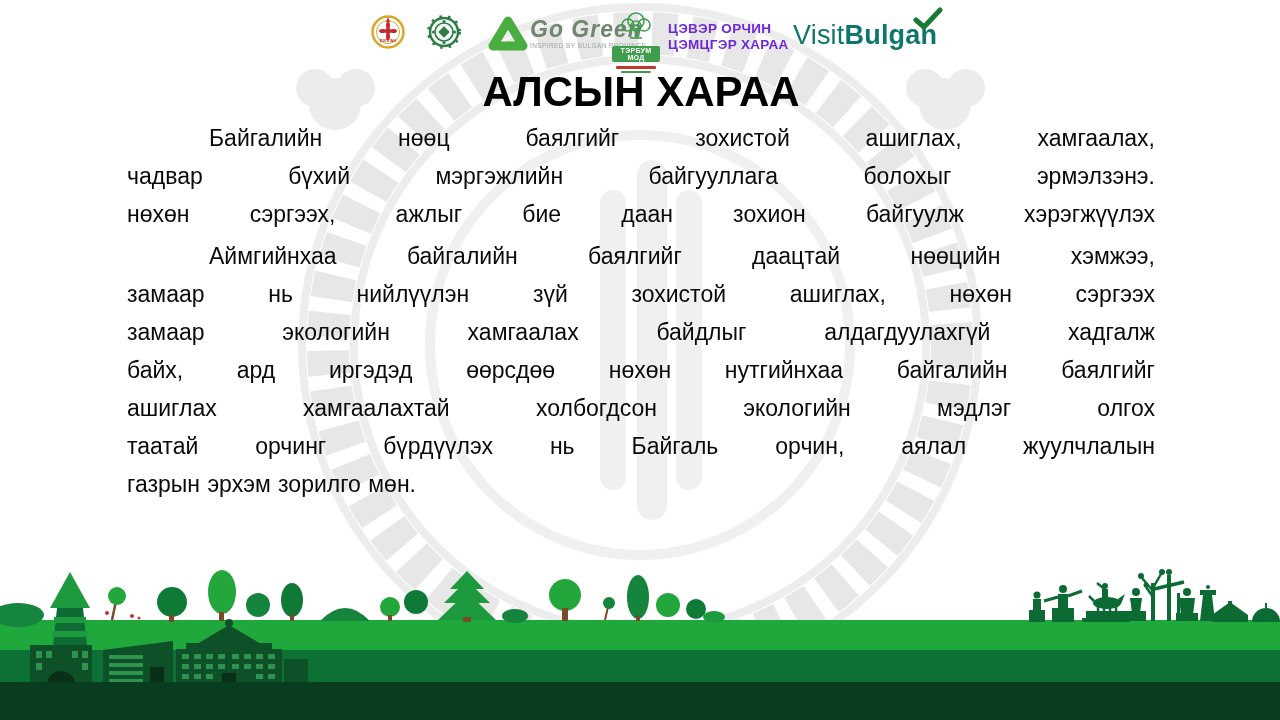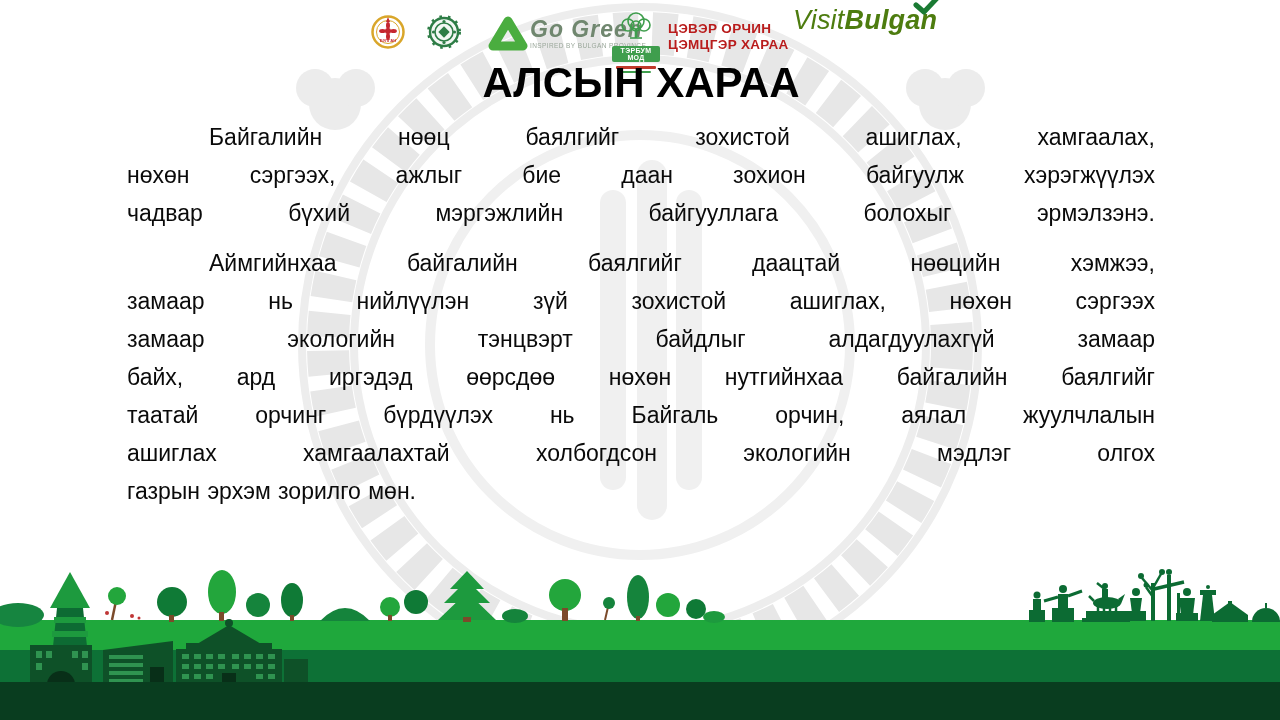--- a/index.html
+++ b/index.html
@@ -11,31 +11,31 @@
   .logo-strip{position:absolute;top:0;left:0;width:100%;height:70px;z-index:2;}
   .logo{position:absolute;}
   .gg-text{position:absolute;left:530px;top:17px;}
   .gg-title{font-size:23px;font-weight:700;font-style:italic;color:#70876f;letter-spacing:1px;line-height:24px;}
   .gg-sub{font-size:6.5px;color:#9aa79a;letter-spacing:.4px;margin-top:1px;}
   .tm-box{position:absolute;left:612px;top:11px;width:48px;text-align:center;}
   .tm-title{font-size:7px;font-weight:700;color:#ffffff;background:#3f9e4d;border-radius:2px;
             padding:1px 2px;letter-spacing:.3px;display:inline-block;margin-top:1px;}
   .tm-bar-red{height:3px;width:40px;background:#c0392b;margin:2px auto 0;border-radius:1px;}
   .tm-bar-green{height:2px;width:30px;background:#3f9e4d;margin:2px auto 0;border-radius:1px;}
-  .tsever{position:absolute;left:668px;top:21px;color:#b91c1c;font-weight:800;
+  .tsever{position:absolute;left:668px;top:21px;color:#6d28d9;font-weight:800;
           font-size:13.5px;line-height:15.5px;letter-spacing:.3px;}
-  .visit{position:absolute;left:793px;top:5px;font-size:27px;color:#4d7c0f;letter-spacing:.2px;font-style:italic;}
+  .visit{position:absolute;left:793px;top:20px;font-size:27px;color:#0f766e;letter-spacing:.2px;}
   .visit .bold{font-weight:800;}
   .visit .check{position:absolute;top:-13px;right:-6px;}
   
-  .main{position:absolute;top:56px;left:127px;width:1028px;z-index:2;color:#0a0a0a;}
+  .main{position:absolute;top:65px;left:127px;width:1028px;z-index:2;color:#0a0a0a;}
   .section-title{font-size:42px;line-height:46px;font-weight:700;text-align:center;
                  color:#000;margin:4px 0 0;letter-spacing:0;}
   .section-title.second{margin-top:26px;}
-  .para{margin:12px 0 0;}
+  .para{margin:4px 0 0;}
   .line{font-size:23px;line-height:38px;text-align:justify;text-align-last:justify;
         word-spacing:1px;white-space:normal;}
   .line.indent{text-indent:82px;}
   .line.no-stretch{text-align-last:left;}
   
   .landscape{position:absolute;left:0;bottom:0;width:1280px;height:175px;z-index:3;}
 </style>
 </head>
 <body>
 
@@ -126,31 +126,31 @@
       <svg class="check" width="30" height="24" viewBox="0 0 30 24">
         <polyline points="3,13 11,20 27,3" fill="none" stroke="#1a7a33" stroke-width="5" stroke-linecap="round" stroke-linejoin="round"></polyline>
       </svg>
     </div>
   </div>
 
   <div class="main">
     <h1 class="section-title">АЛСЫН ХАРАА</h1>
     <div class="para">
       <div class="line indent">Байгалийн нөөц баялгийг зохистой ашиглах, хамгаалах,</div>
+      <div class="line">чадвар бүхий мэргэжлийн байгууллага болохыг эрмэлзэнэ.</div>
       <div class="line">нөхөн сэргээх, ажлыг бие даан зохион байгуулж хэрэгжүүлэх</div>
-      <div class="line">чадвар бүхий мэргэжлийн байгууллага болохыг эрмэлзэнэ.</div>
     </div>
 
     <div class="para">
       <div class="line indent">Аймгийнхаа байгалийн баялгийг даацтай нөөцийн хэмжээ,</div>
       <div class="line">замаар нь нийлүүлэн зүй зохистой ашиглах, нөхөн сэргээх</div>
-      <div class="line">замаар экологийн тэнцвэрт байдлыг алдагдуулахгүй замаар</div>
+      <div class="line">замаар экологийн хамгаалах байдлыг алдагдуулахгүй хадгалж</div>
       <div class="line">байх, ард иргэдэд өөрсдөө нөхөн нутгийнхаа байгалийн баялгийг</div>
+      <div class="line">ашиглах хамгаалахтай холбогдсон экологийн мэдлэг олгох</div>
       <div class="line">таатай орчинг бүрдүүлэх нь Байгаль орчин, аялал жуулчлалын</div>
-      <div class="line">ашиглах хамгаалахтай холбогдсон экологийн мэдлэг олгох</div>
       <div class="line no-stretch">газрын эрхэм зорилго мөн.</div>
     </div>
   </div>
 
   <svg class="landscape" viewBox="0 0 1280 175" width="1280" height="175">
 
     <rect x="0" y="75" width="1280" height="32" fill="#1fa83c"></rect>
 
     <g>
       <ellipse cx="18" cy="70" rx="26" ry="12" fill="#168540"></ellipse>

